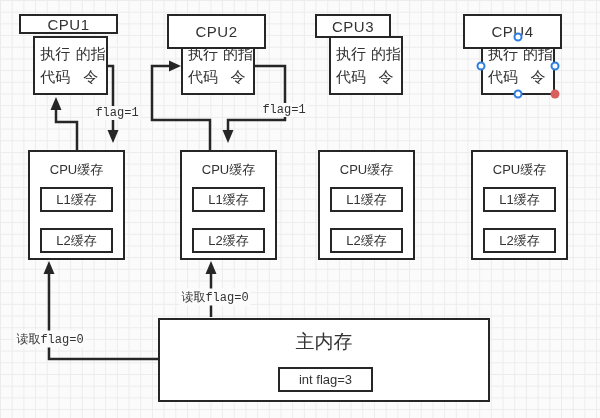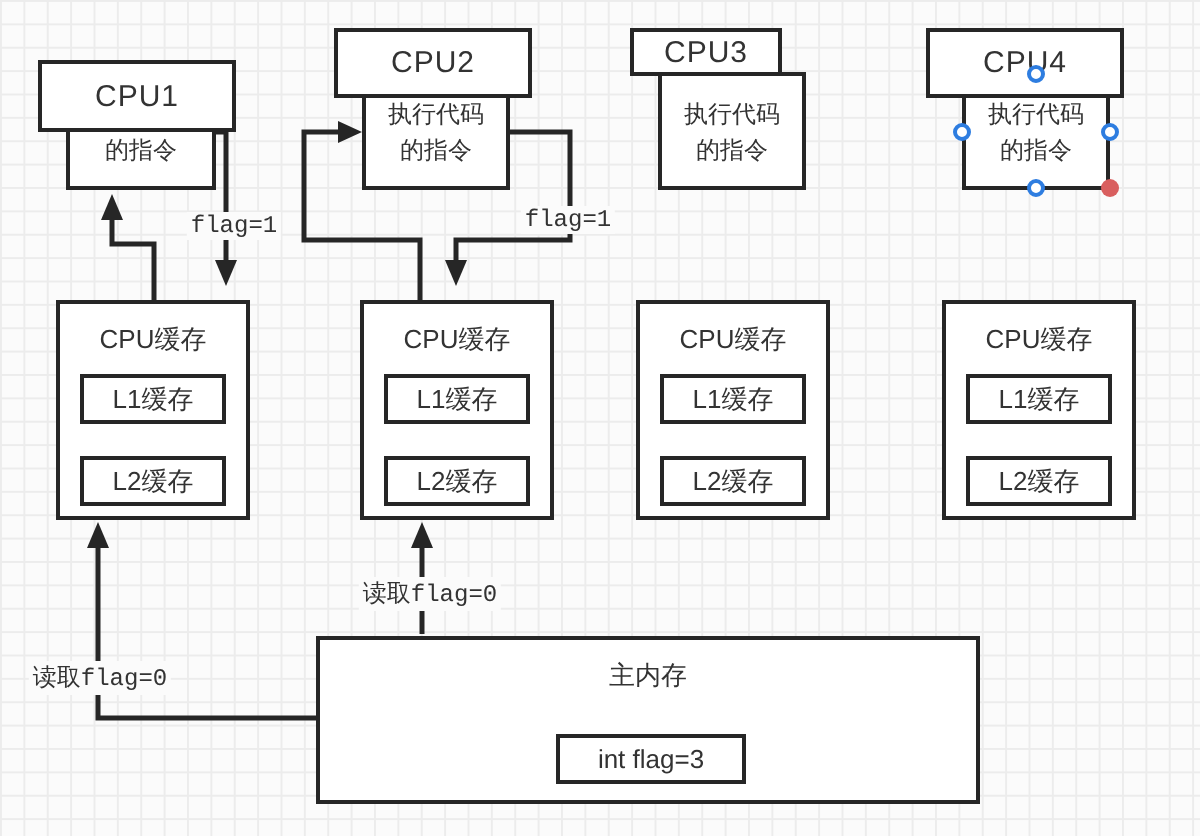--- a/index.html
+++ b/index.html
@@ -12,26 +12,26 @@
       linear-gradient(90deg,#ececec 1px, transparent 1px);
     background-size:11.7px 11.7px;
     color:#333;
   }
   .box{
     position:absolute;box-sizing:border-box;background:#fff;
     border:2.5px solid #262626;display:flex;align-items:center;justify-content:center;
     text-align:center;
   }
   .cpu-name{font-size:15px;letter-spacing:.5px;z-index:4;}
-  .exec{flex-direction:column;font-size:12px;line-height:1.5;z-index:3;}
+  .exec{flex-direction:row;font-size:15px;line-height:1.5;z-index:3;}
   .cache{align-items:flex-start;z-index:3;}
   .cache-title{position:absolute;top:9px;left:0;right:0;text-align:center;font-size:13px;}
   .lbox{font-size:13px;z-index:4;}
   .mem{z-index:3;}
-  .mem-title{position:absolute;top:9px;left:0;right:0;text-align:center;font-size:13px;}
+  .mem-title{position:absolute;top:9px;left:0;right:0;text-align:center;font-size:19px;}
   .flagbox{font-size:13px;z-index:4;}
   svg.wires{position:absolute;left:0;top:0;z-index:5;pointer-events:none;}
   svg.wires path{fill:none;stroke:#262626;stroke-width:2.5px;}
   svg.wires polygon{fill:#262626;stroke:none;}
   .wire-label{
     position:absolute;z-index:6;background:#fbfbfb;padding:0 2px;
     font-size:12px;white-space:nowrap;transform:translate(-50%,-50%);font-family:Liberation Mono, monospace;
   }
   .handle{
     position:absolute;z-index:7;width:9px;height:9px;border-radius:50%;
@@ -42,21 +42,21 @@
   .watermark{
     position:absolute;right:12px;bottom:13px;z-index:8;
     font-size:12px;color:#b9b9b9;letter-spacing:.5px;
   }
 </style>
 </head>
 <body>
 
 <div class="canvas">
 
-  <div class="box cpu-name" style="left:19px;top:30px;width:99px;height:36px;">
+  <div class="box cpu-name" style="left:19px;top:14px;width:99px;height:20px;">
     <span>CPU1</span>
   </div>
   <div class="box exec" style="left:33px;top:36px;width:75px;height:59px;">
     <span>执行代码</span>
     <span>的指令</span>
   </div>
   <div class="box cache" style="left:28px;top:150px;width:97px;height:110px;">
     <div class="cache-title">CPU缓存</div>
   </div>
   <div class="box lbox" style="left:40px;top:187px;width:73px;height:25px;">

